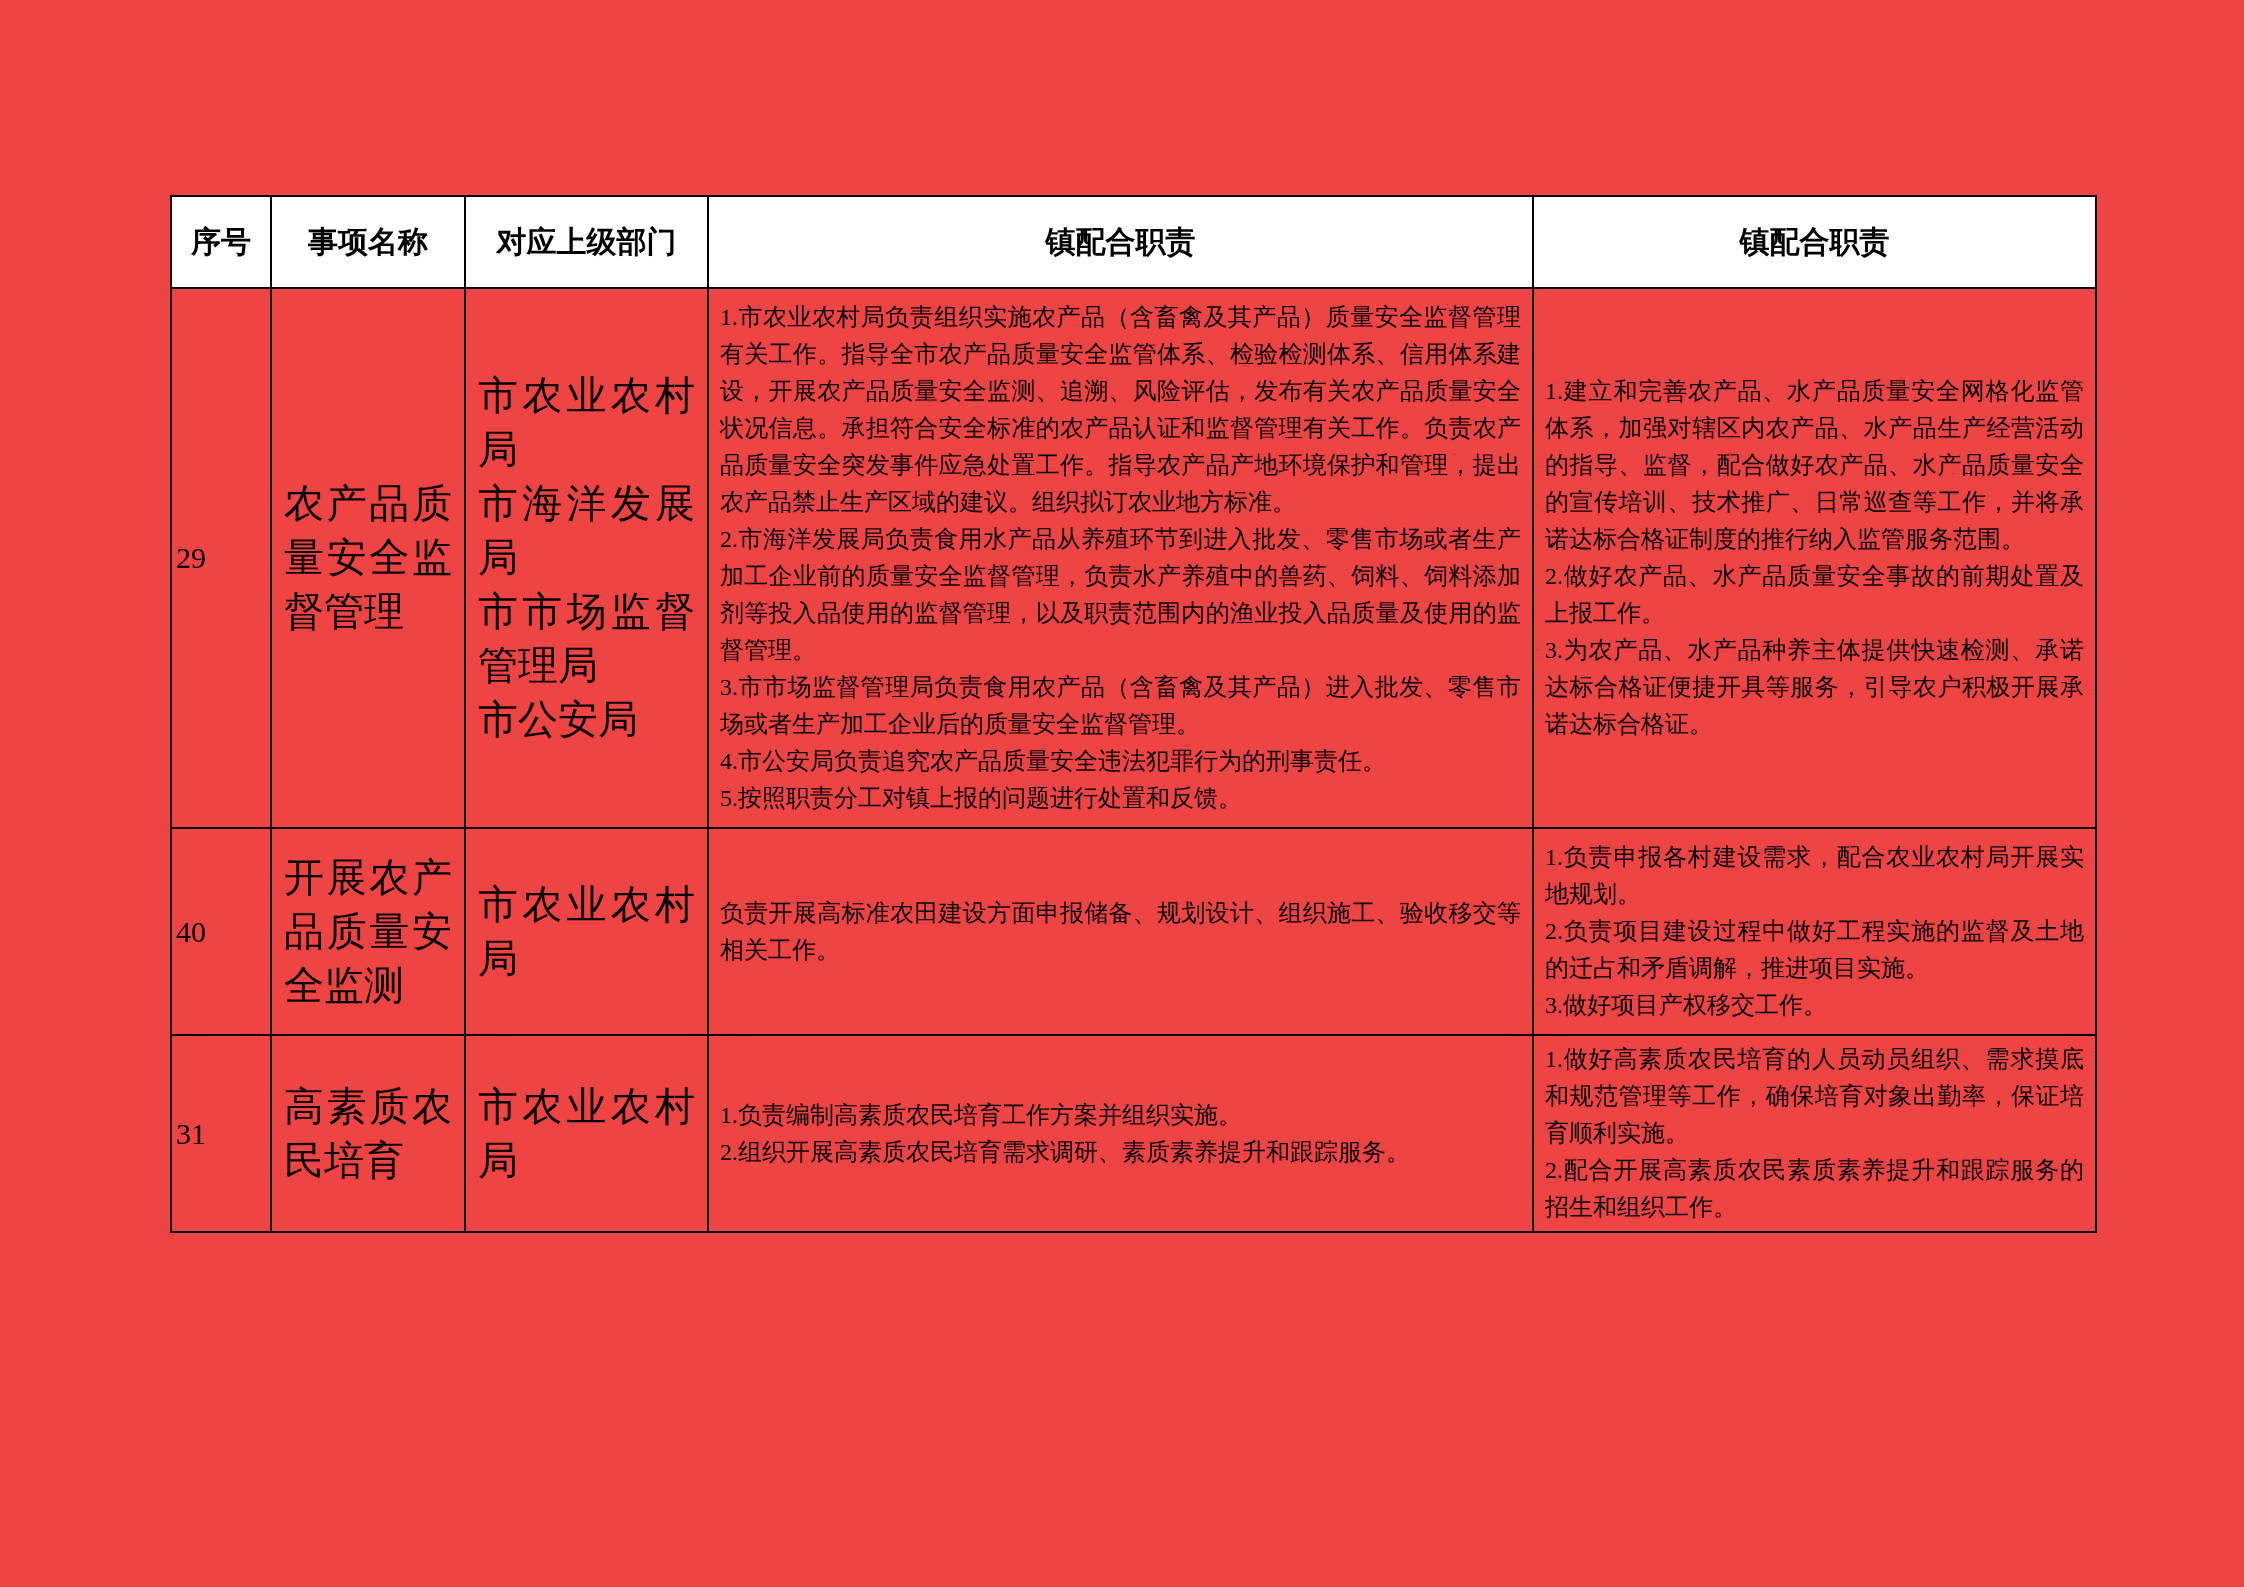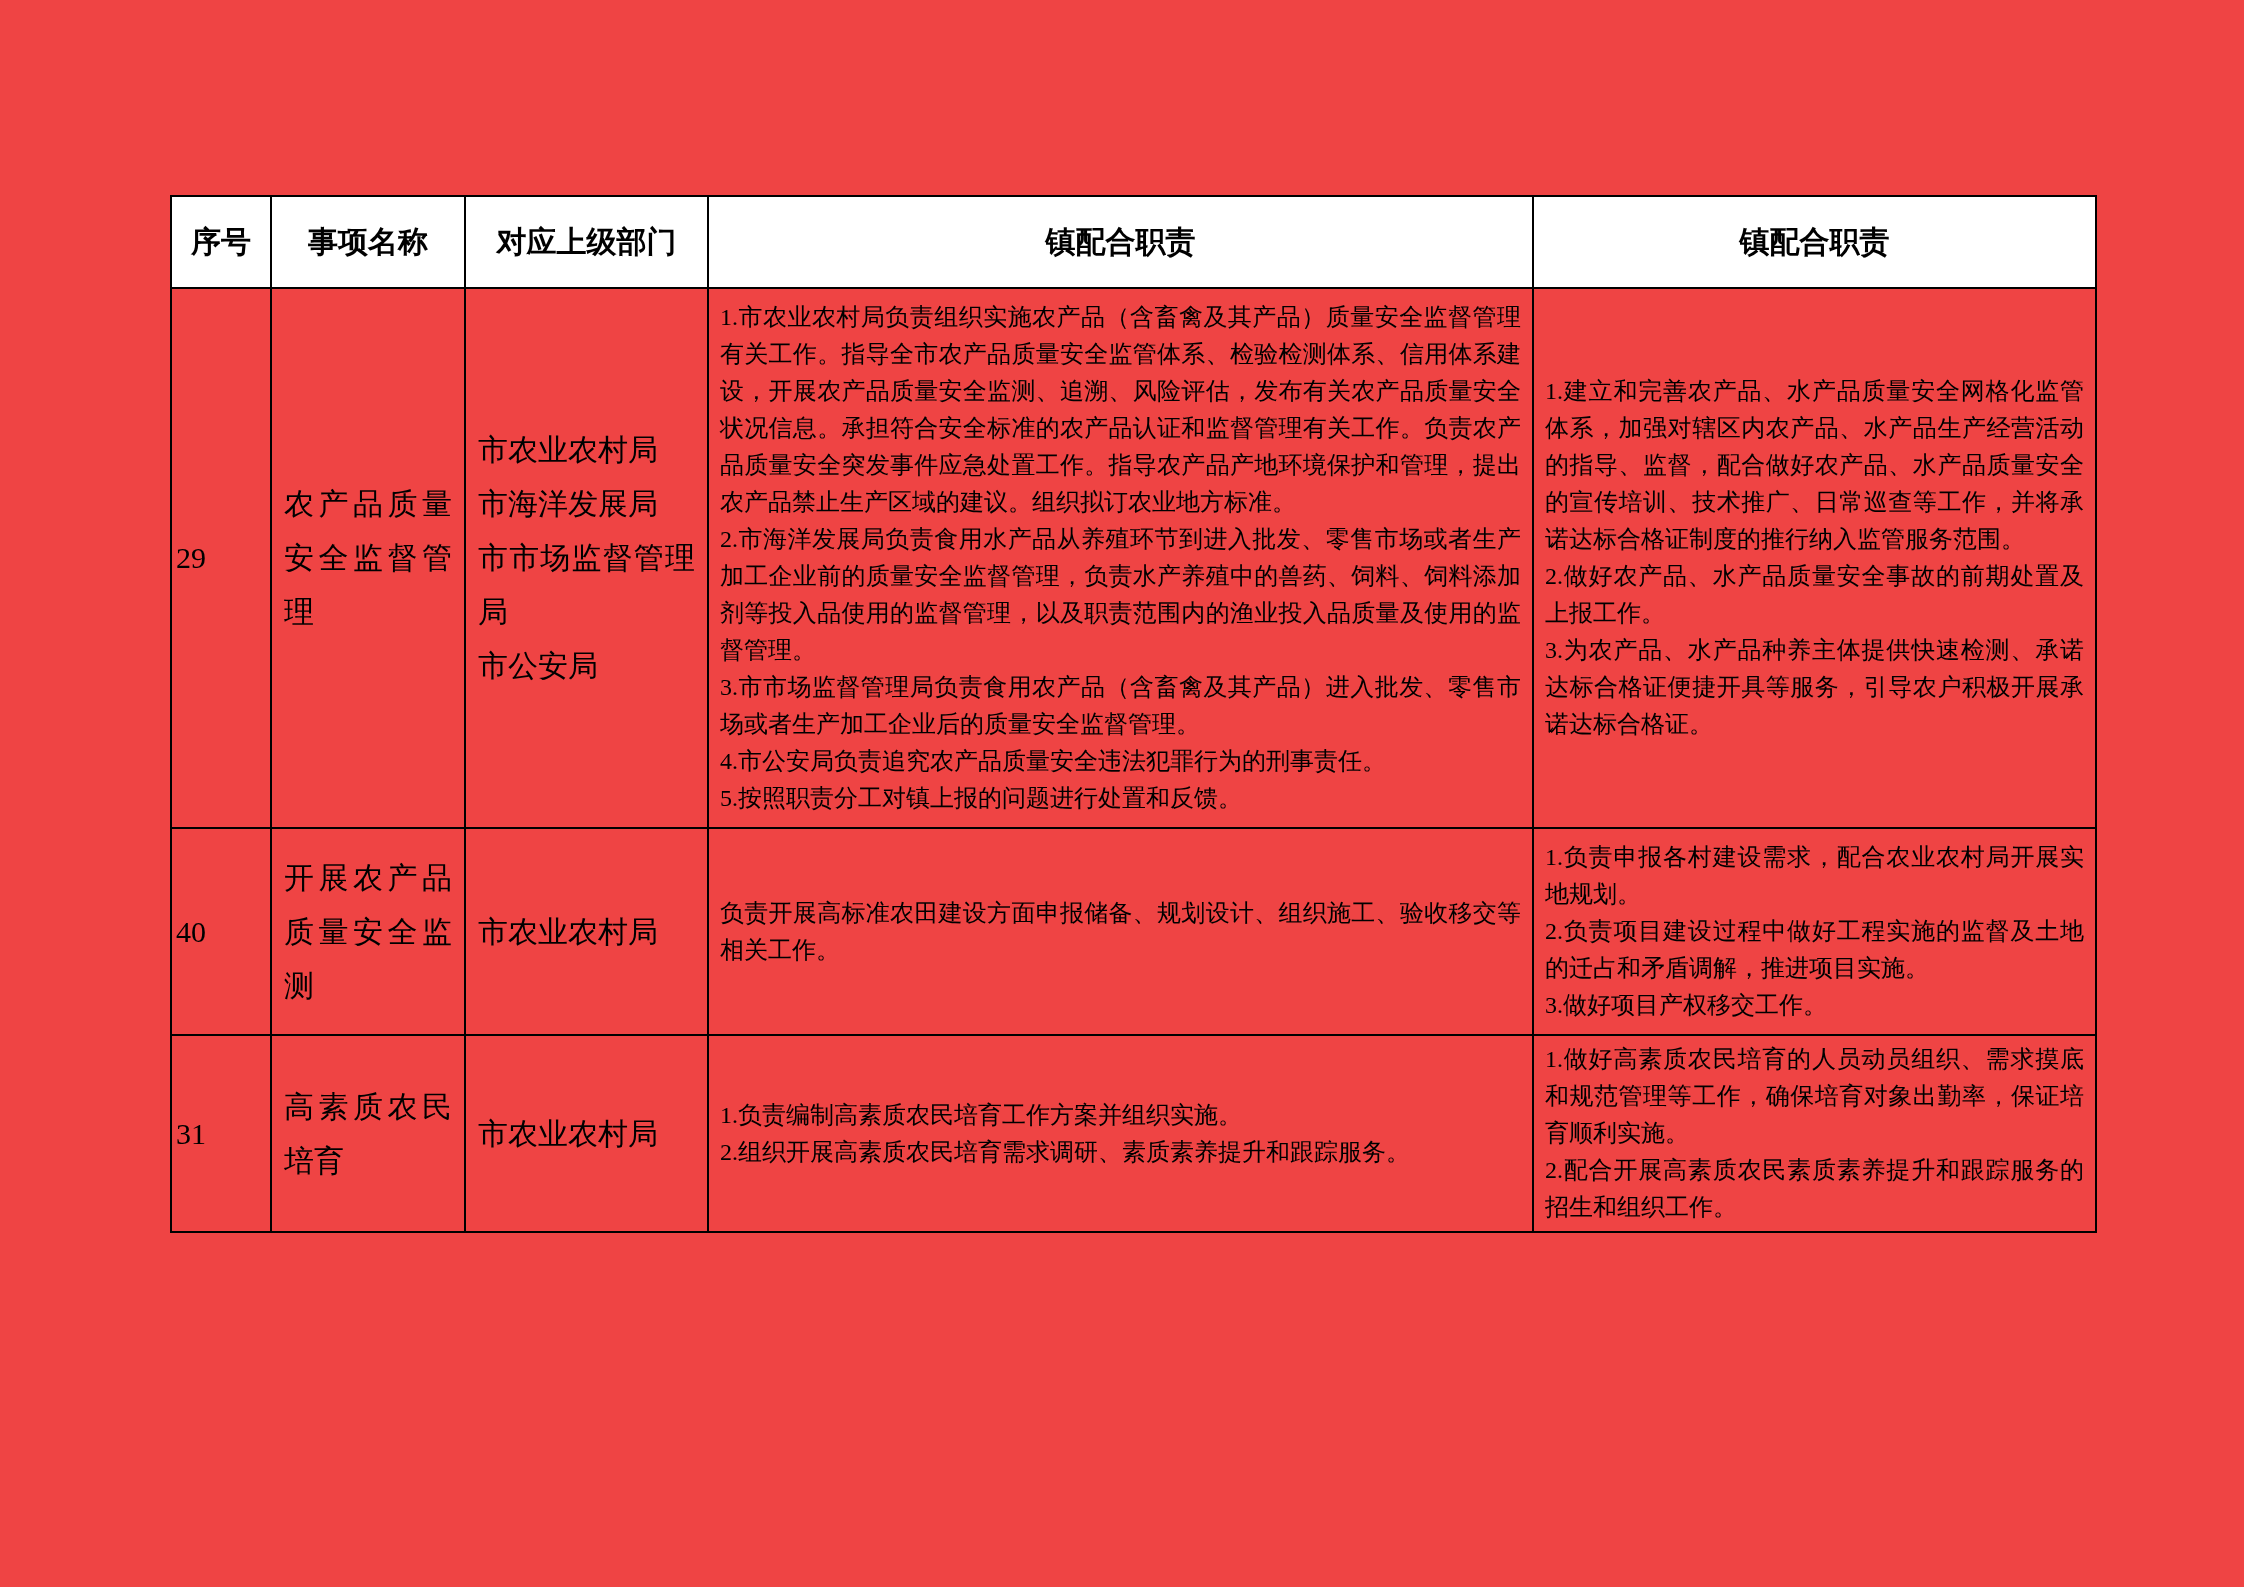--- a/index.html
+++ b/index.html
@@ -34,21 +34,21 @@
     background: #ffffff;
   }
   tr.row-29 { height: 540px; }
   tr.row-30 { height: 207px; }
   tr.row-31 { height: 190px; }
   td.col-no {
     font-size: 30px;
     padding: 4px;
   }
   td.col-name, td.col-dept {
-    font-size: 30px;
+    font-size: 40px;
     line-height: 54px;
     padding: 12px 12px;
     text-align: justify;
     white-space: pre-line;
     margin-top: 10px;
   }
   td.col-duty {
     font-size: 24px;
     line-height: 37px;
     padding: 5px 11px;

